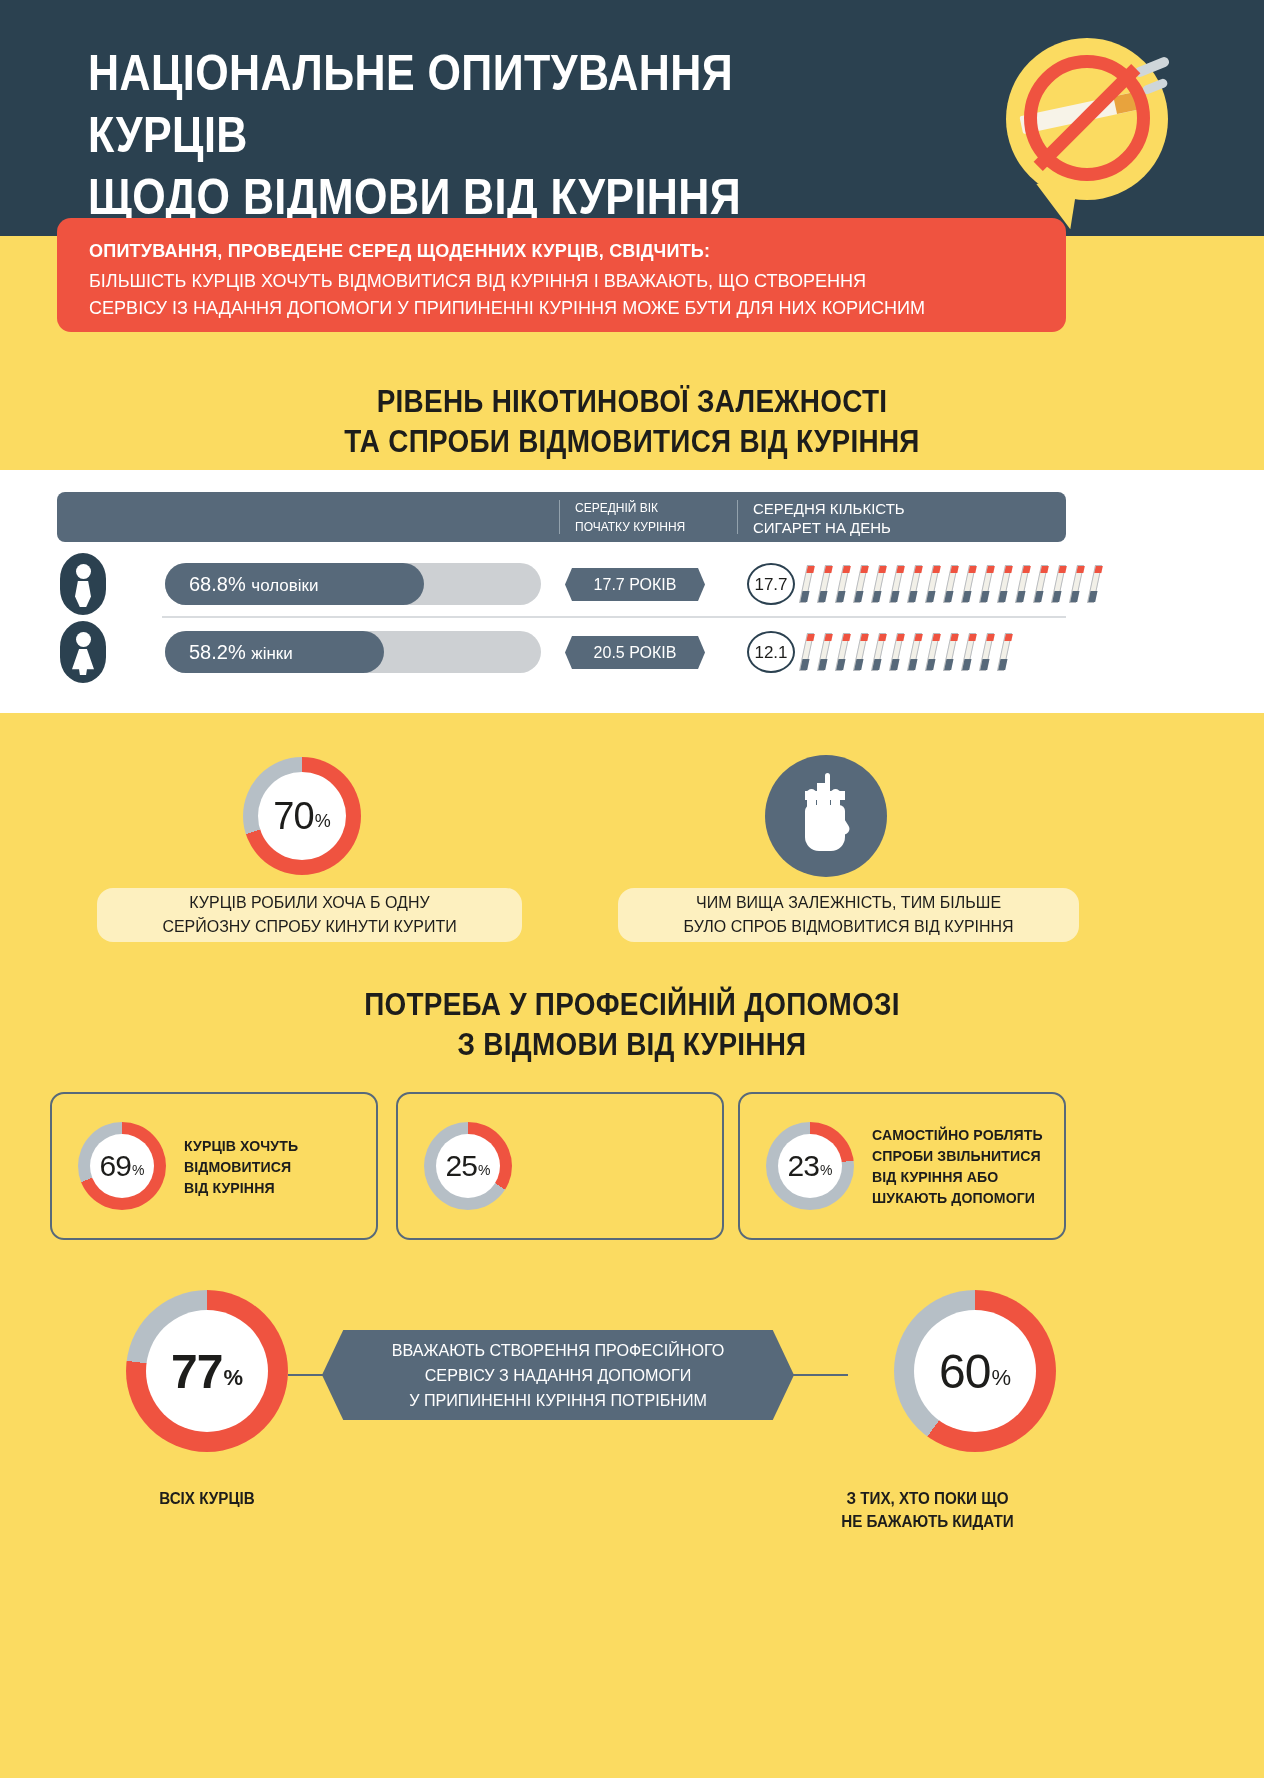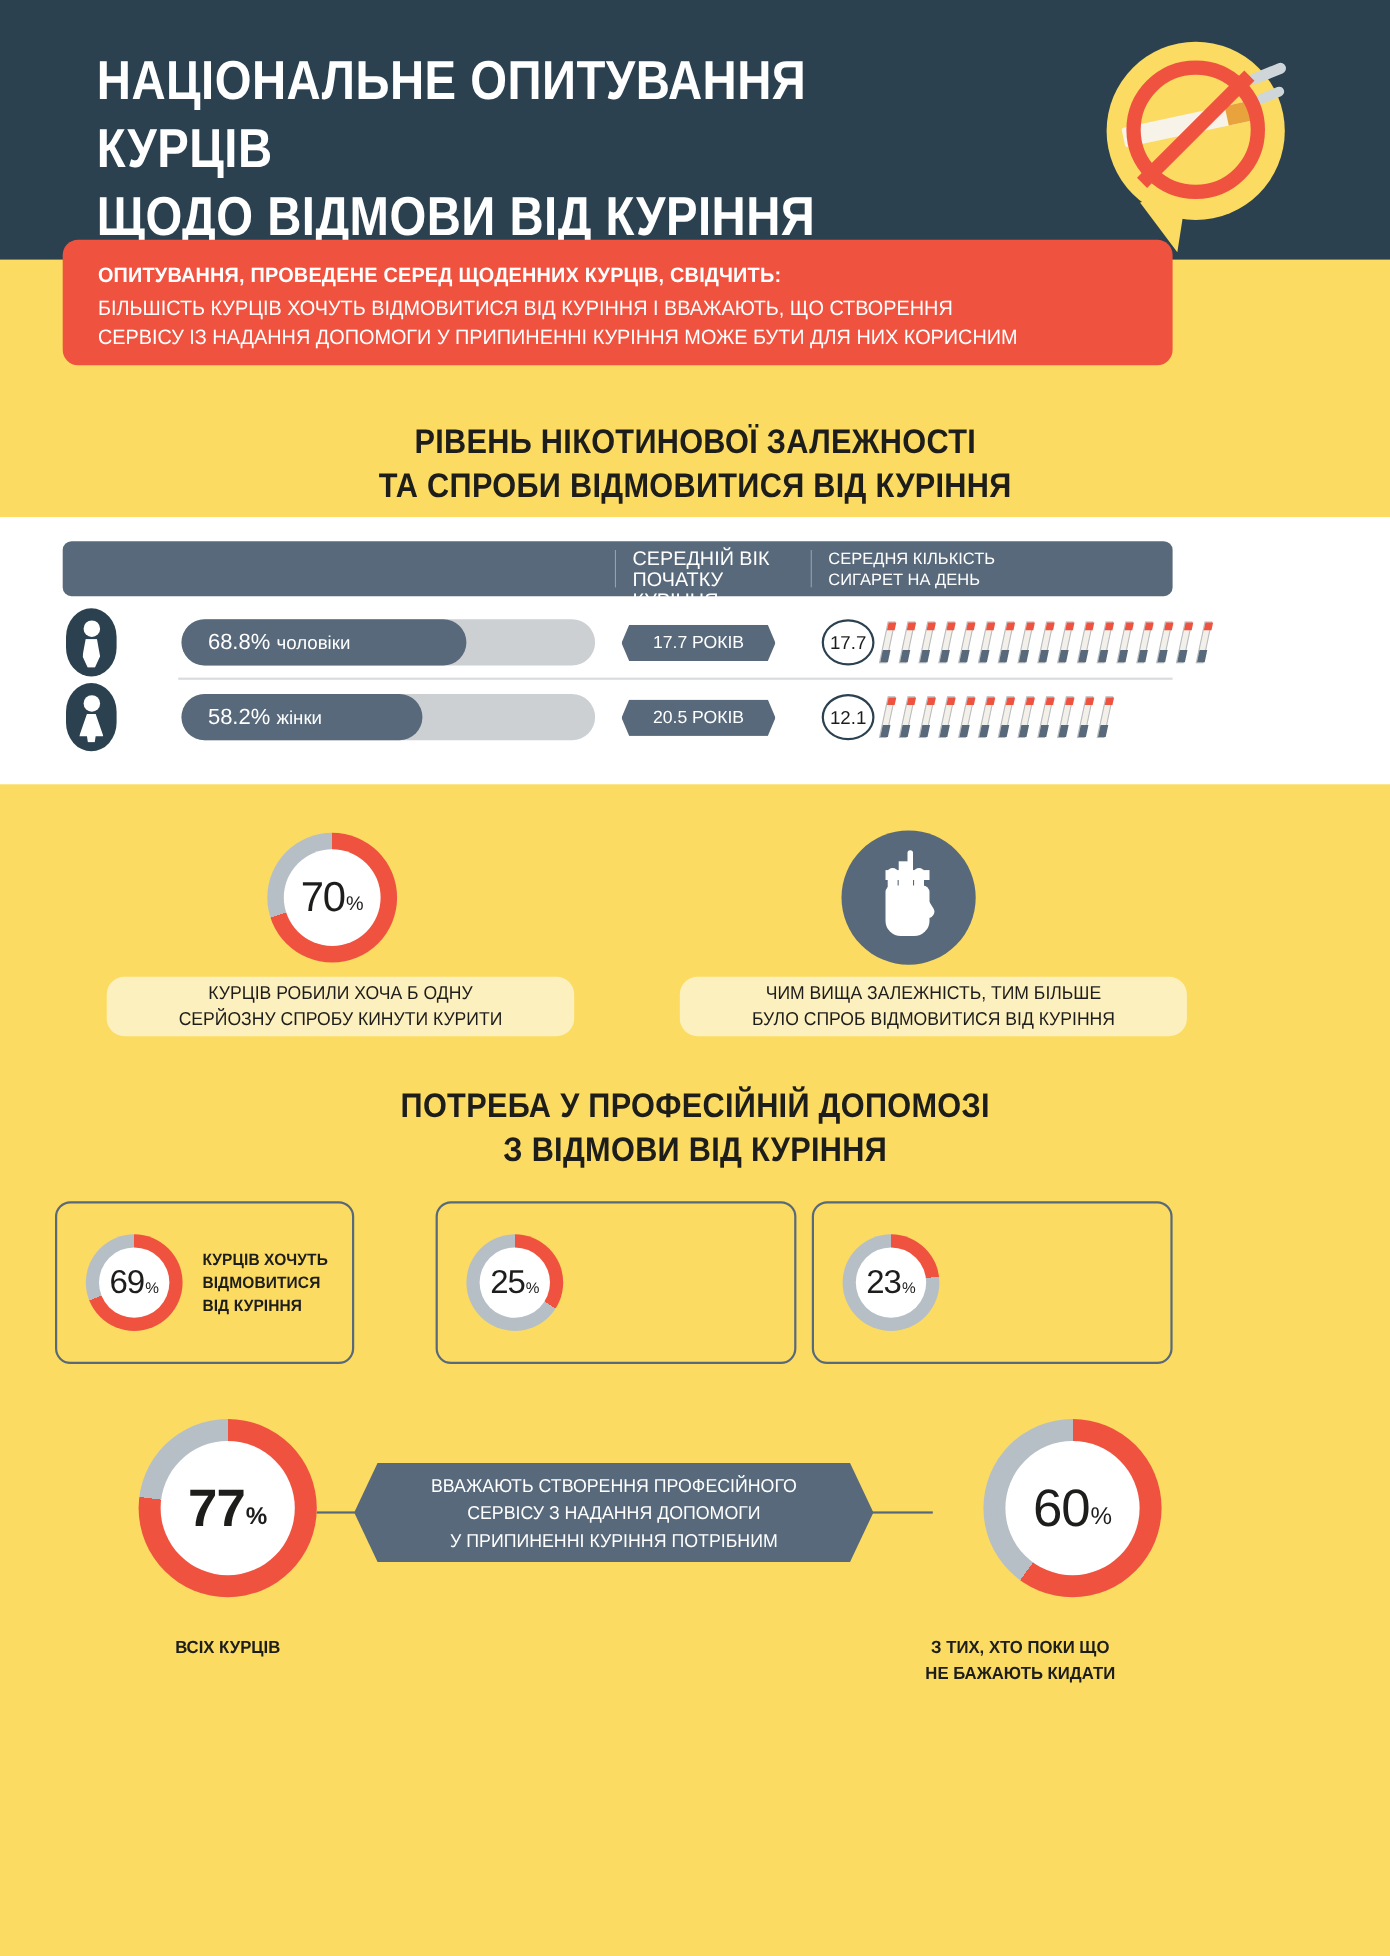--- a/index.html
+++ b/index.html
@@ -170,21 +170,21 @@
     color: #ffffff;
   }
   .th-1 { position: absolute; left: 18px; top: 6px; width: 490px; }
   .th-1 .big { font-size: 16px; text-transform: uppercase; letter-spacing: .2px;
                font-variant: small-caps; }
   .th-1 .small { font-size: 12px; margin-top: 2px; text-transform: uppercase; }
   .th-sep { position: absolute; top: 8px; width: 1px; height: 34px; background: #93a2ad; }
   #sep1 { left: 502px; }
   #sep2 { left: 680px; }
   .th-2 { position: absolute; left: 518px; top: 7px; width: 155px;
-          font-size: 18px; line-height: 19px; text-transform: uppercase;
+          font-size: 12px; line-height: 19px; text-transform: uppercase;
           font-variant: small-caps; }
   .th-3 { position: absolute; left: 696px; top: 7px; width: 240px;
           font-size: 15px; line-height: 19px; text-transform: uppercase;
           font-variant: small-caps; }
 
   .row { position: absolute; left: 57px; width: 1009px; height: 62px; }
   #row-men { top: 83px; }
   #row-women { top: 151px; }
   .row-divider { position: absolute; left: 162px; top: 146px; width: 904px; height: 2px;
                  background: #d9dcdf; }
@@ -364,21 +364,21 @@
   
   .card {
     position: absolute;
     top: 1092px;
     height: 148px;
     border: 2px solid #57697a;
     border-radius: 14px;
     display: flex;
     align-items: center;
   }
-  #card-1 { left: 50px; width: 272px; }
+  #card-1 { left: 50px; width: 328px; }
   #card-2 { left: 396px; width: 328px; }
   #card-3 { left: 738px; width: 328px; }
 
   .card .donut-sm {
     position: relative;
     margin-left: 26px;
     width: 88px; height: 88px;
     flex: none;
   }
   .card .donut-sm .hole {
@@ -624,20 +624,26 @@
   </div>
 </div>
 
 <div class="card" id="card-3">
   <div class="donut donut-sm" id="donut-23" style="background: conic-gradient(rgb(239, 83, 64) 0deg, rgb(239, 83, 64) 82.8deg, rgb(182, 191, 198) 82.8deg, rgb(182, 191, 198) 360deg);">
     <div class="hole">
       <span class="val">23</span>
       <span class="sym">%</span>
     </div>
   </div>
+  <div class="card-text">
+    <span>Самостійно роблять</span>
+    <span>спроби звільнитися</span>
+    <span>від куріння або</span>
+    <span>шукають допомоги</span>
+  </div>
 </div>
 
 <div class="donut" id="donut-77" style="background: conic-gradient(rgb(239, 83, 64) 0deg, rgb(239, 83, 64) 277.2deg, rgb(182, 191, 198) 277.2deg, rgb(182, 191, 198) 360deg); font-weight: bold;">
   <div class="hole">
     <span class="val">77</span>
     <span class="sym">%</span>
   </div>
 </div>
 
 <div class="connector" id="conn-left"></div>

